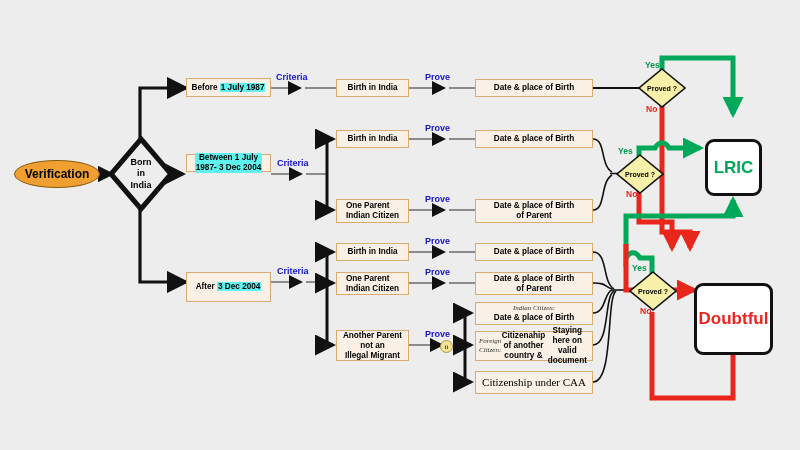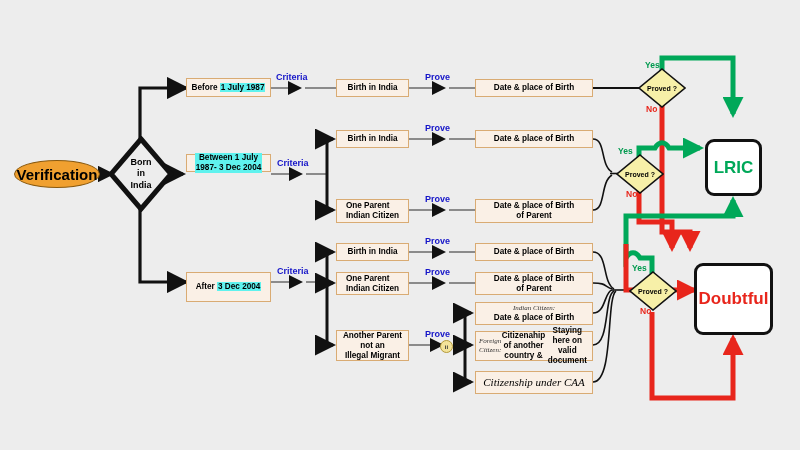--- a/index.html
+++ b/index.html
@@ -18,21 +18,20 @@
     font-weight:bold;
     line-height:1.22;
     display:flex;
     align-items:center;
     justify-content:center;
     text-align:center;
     padding:2px 3px;
   }
   .rbox.serif-it{
     font-family:"Liberation Serif",serif;
-    font-style:italic;
     font-weight:normal;
     font-size:11px;
     align-items:center;
   }
   .sublabel{
     display:block;
     font-family:"Liberation Serif",serif;
     font-style:italic;
     font-weight:normal;
     font-size:7px;
@@ -40,35 +39,35 @@
     margin-bottom:1px;
   }
   .hl{background:#5ff2ee;padding:0 1px;}
 
   
   .ellipse{
     background:#f0a030;
     border:1px solid #8a5a10;
     border-radius:50%;
     color:#000;
-    font-size:15px;
+    font-size:12px;
     font-weight:bold;
     display:flex;align-items:center;justify-content:center;
   }
 
   
   .term{
     background:#ffffff;
     border:3px solid #111;
     border-radius:9px;
     display:flex;align-items:center;justify-content:center;
     font-size:17px;font-weight:bold;
   }
   .term.lric{color:#00a859;}
-  .term.doubt{color:#e8261c;}
+  .term.doubt{color:#e8261c;margin-top:20px;}
 
   
   .elabel{
     position:absolute;
     font-size:9px;
     font-weight:bold;
     color:#1414c8;
     white-space:nowrap;
   }
   .ylabel{position:absolute;font-size:8.5px;font-weight:bold;color:#009a4e;white-space:nowrap;}

